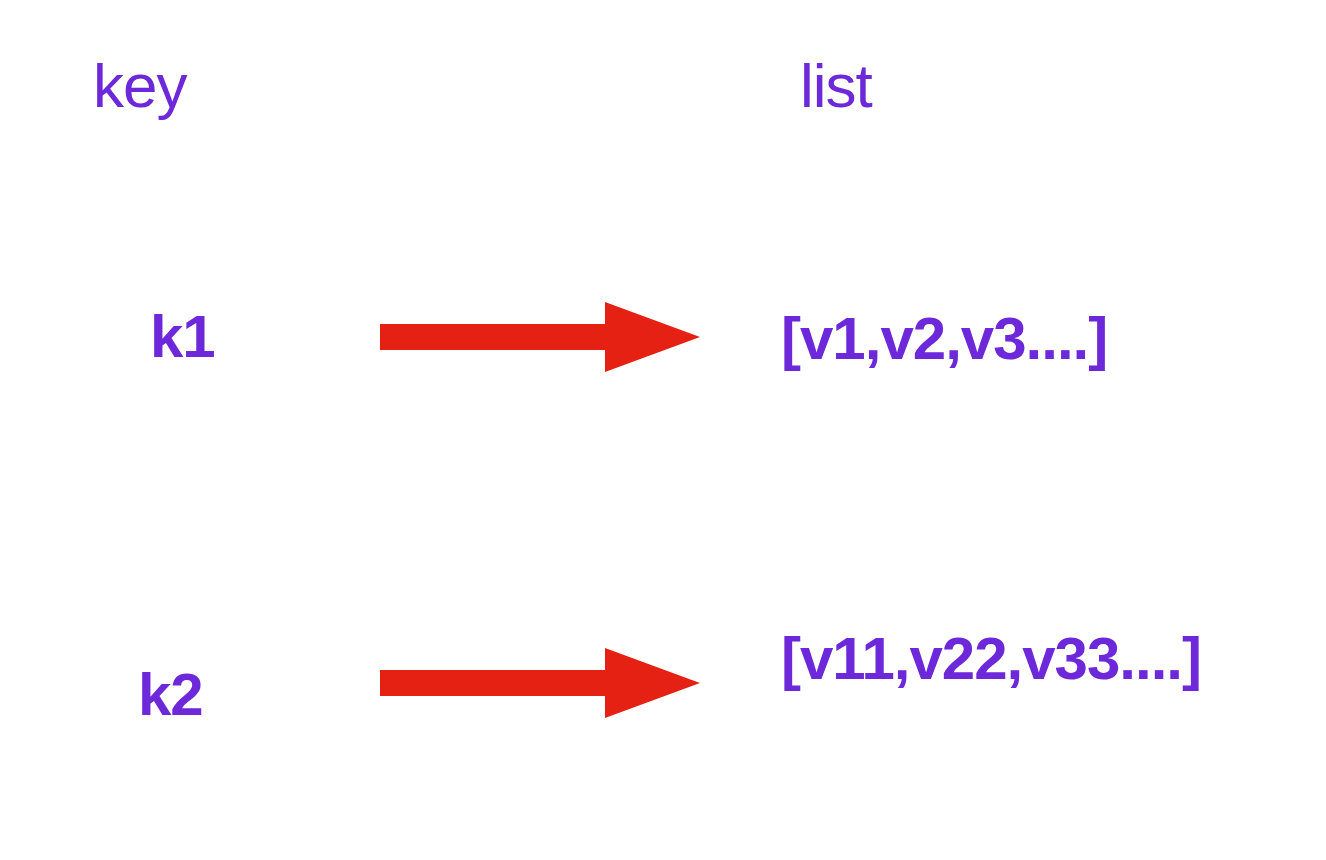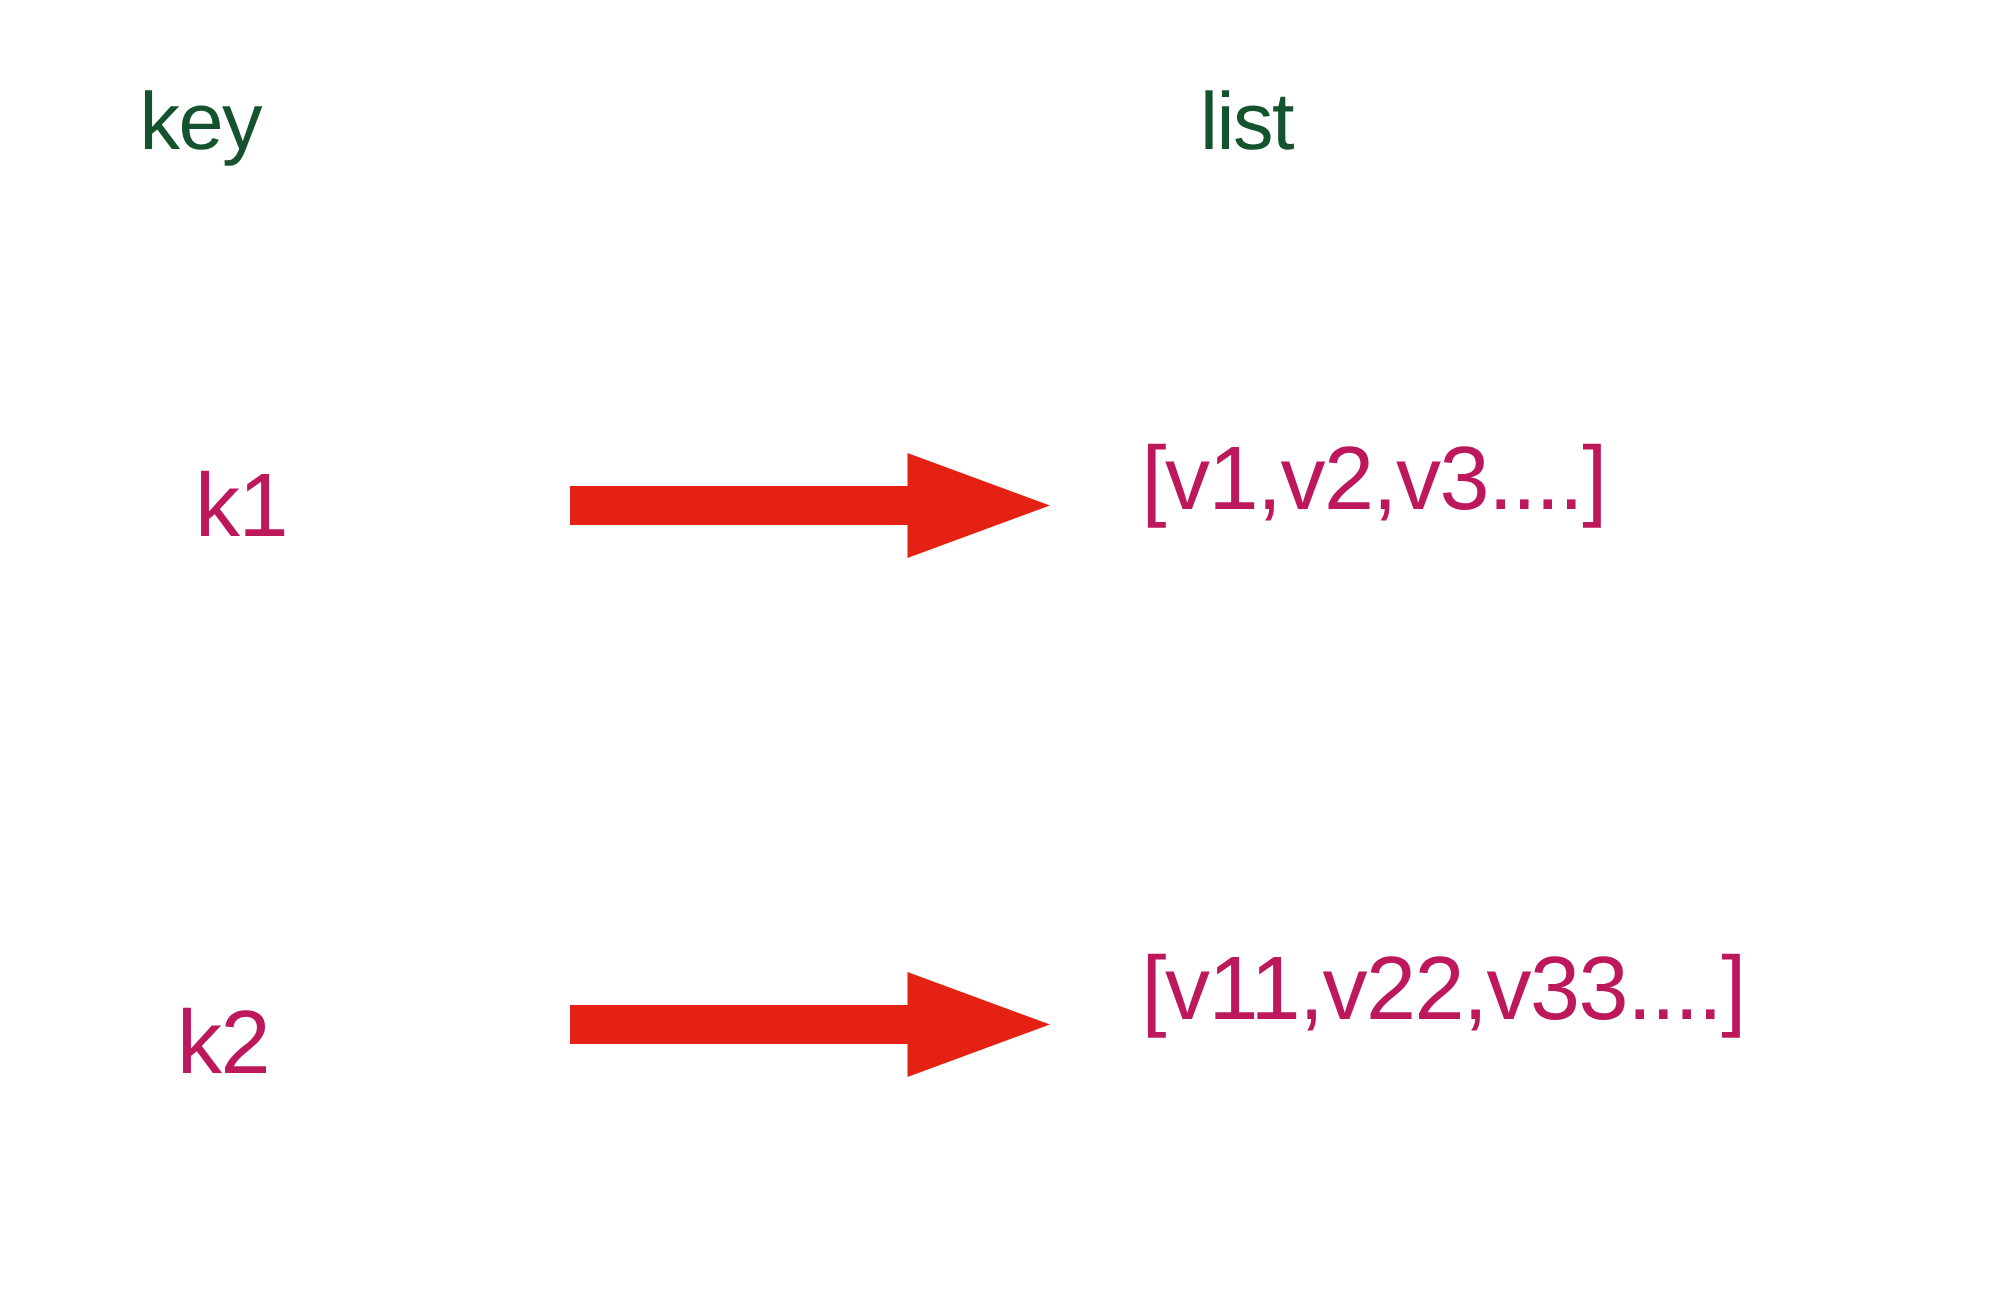--- a/index.html
+++ b/index.html
@@ -9,51 +9,52 @@
     }
     body {
       width: 1326px;
       height: 860px;
       background: #ffffff;
       font-family: "Helvetica Neue", Helvetica, Arial, sans-serif;
       position: relative;
     }
     .header-label {
       position: absolute;
-      font-size: 54px;
+      font-size: 62px;
       font-weight: 400;
-      color: #14532d;
+      color: #6d28d9;
       letter-spacing: -1px;
     }
     .header-key {
       left: 93px;
       top: 50px;
     }
     .header-list {
       left: 800px;
       top: 50px;
     }
     .key-label, .list-label {
       position: absolute;
       font-size: 60px;
-      font-weight: 400;
-      color: #be185d;
+      font-weight: 700;
+      color: #6d28d9;
       letter-spacing: -1px;
+      margin-left: 20px;
     }
     .key-1 {
       left: 130px;
       top: 302px;
     }
     .key-2 {
       left: 118px;
       top: 660px;
     }
     .list-1 {
       left: 761px;
-      top: 284px;
+      top: 304px;
     }
     .list-2 {
       left: 761px;
       top: 624px;
     }
     .arrow {
       position: absolute;
     }
     .arrow-1 {
       left: 380px;

